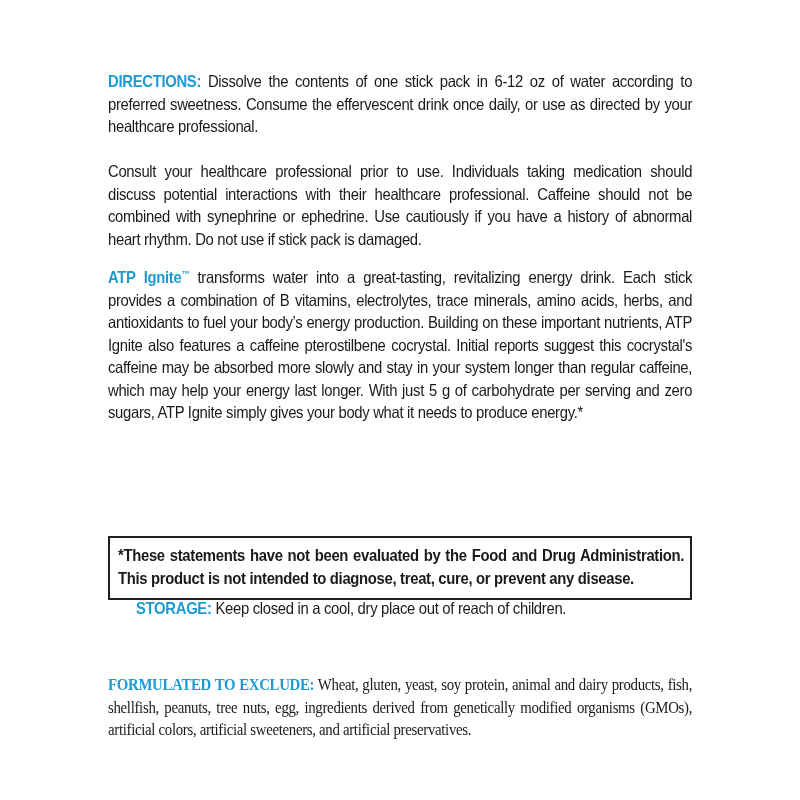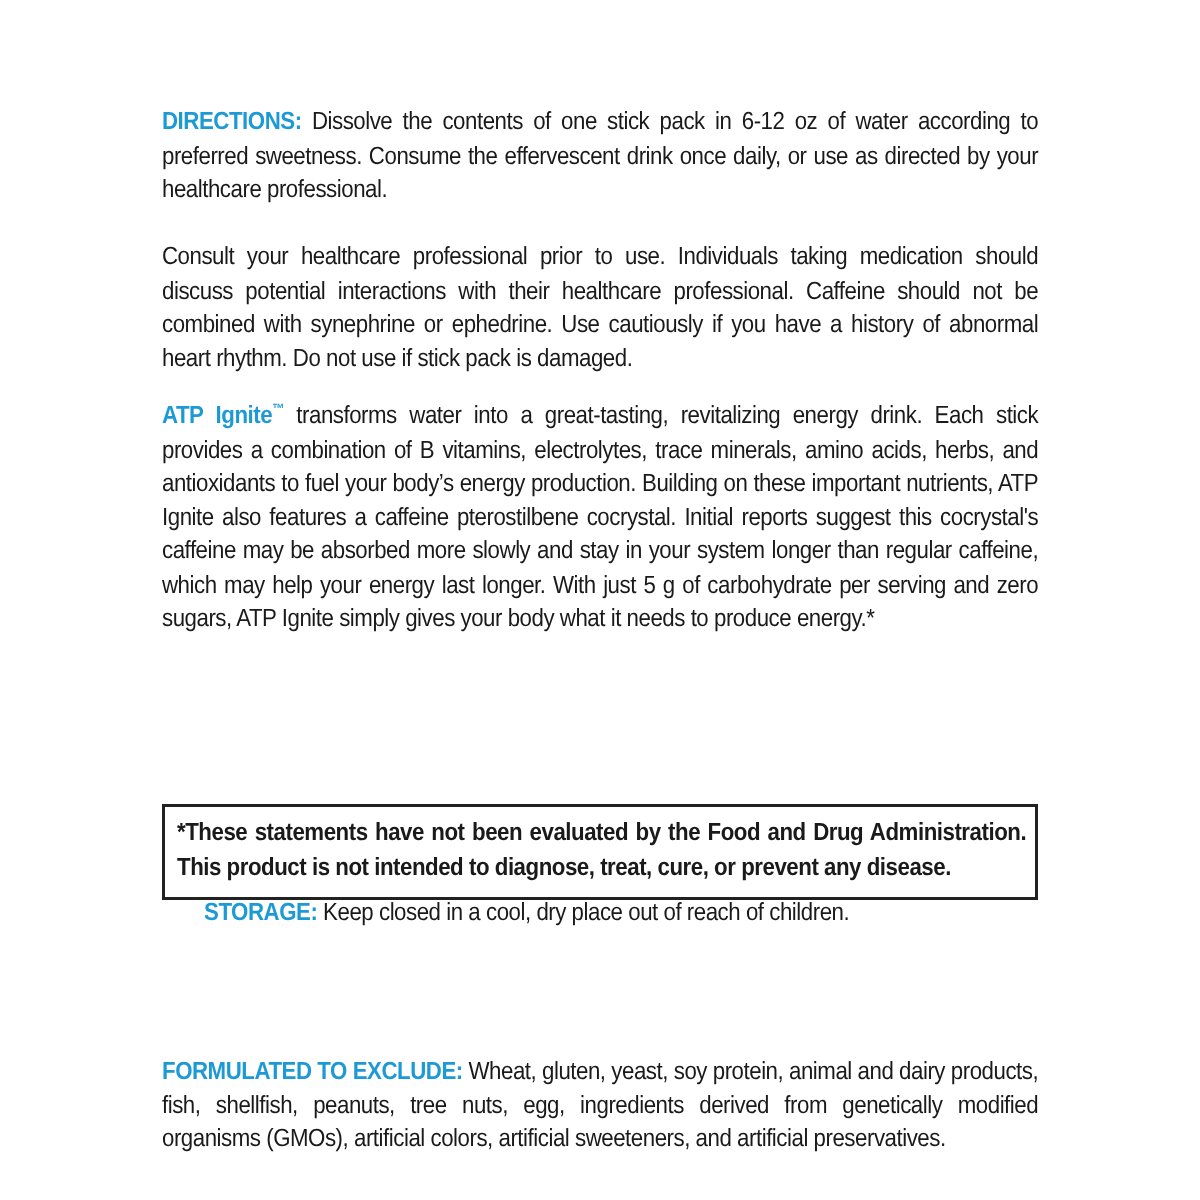--- a/index.html
+++ b/index.html
@@ -57,21 +57,21 @@
       margin-top: 48px;
     }
     .box .para {
       font-weight: bold;
       position: absolute;
       left: 8px;
       top: 6px;
       width: 629px;
     }
     .b5 { top: 527px; margin-left: 28px; }
-    .b6 { top: 633px; }
+    .b6 { top: 604px; font-family: Liberation Serif, serif; }
   </style>
 </head>
 <body>
 
 <div class="page">
 
   <div class="block b1">
     <p class="para"><span class="accent">DIRECTIONS:</span><span> Dissolve the contents of one stick pack in 6-12 oz of water according to preferred sweetness. Consume the effervescent drink once daily, or use as directed by your healthcare professional.</span></p>
   </div>
 

